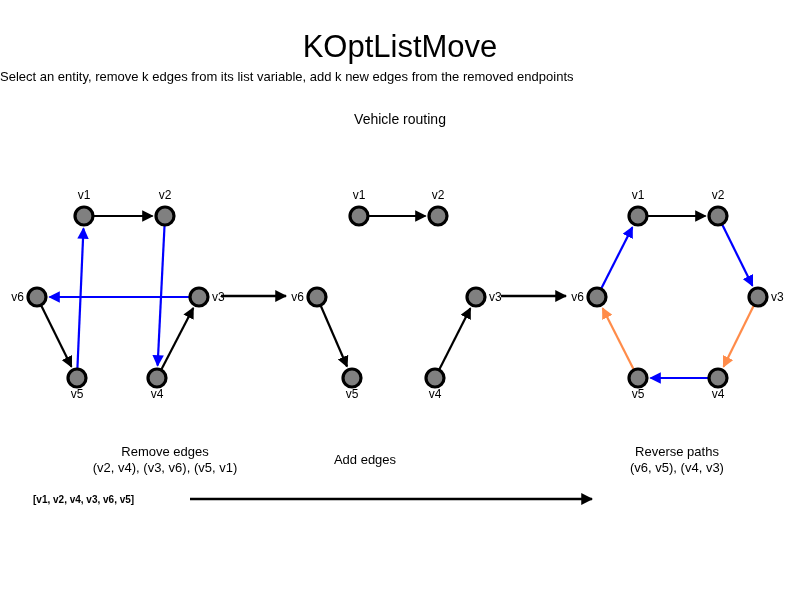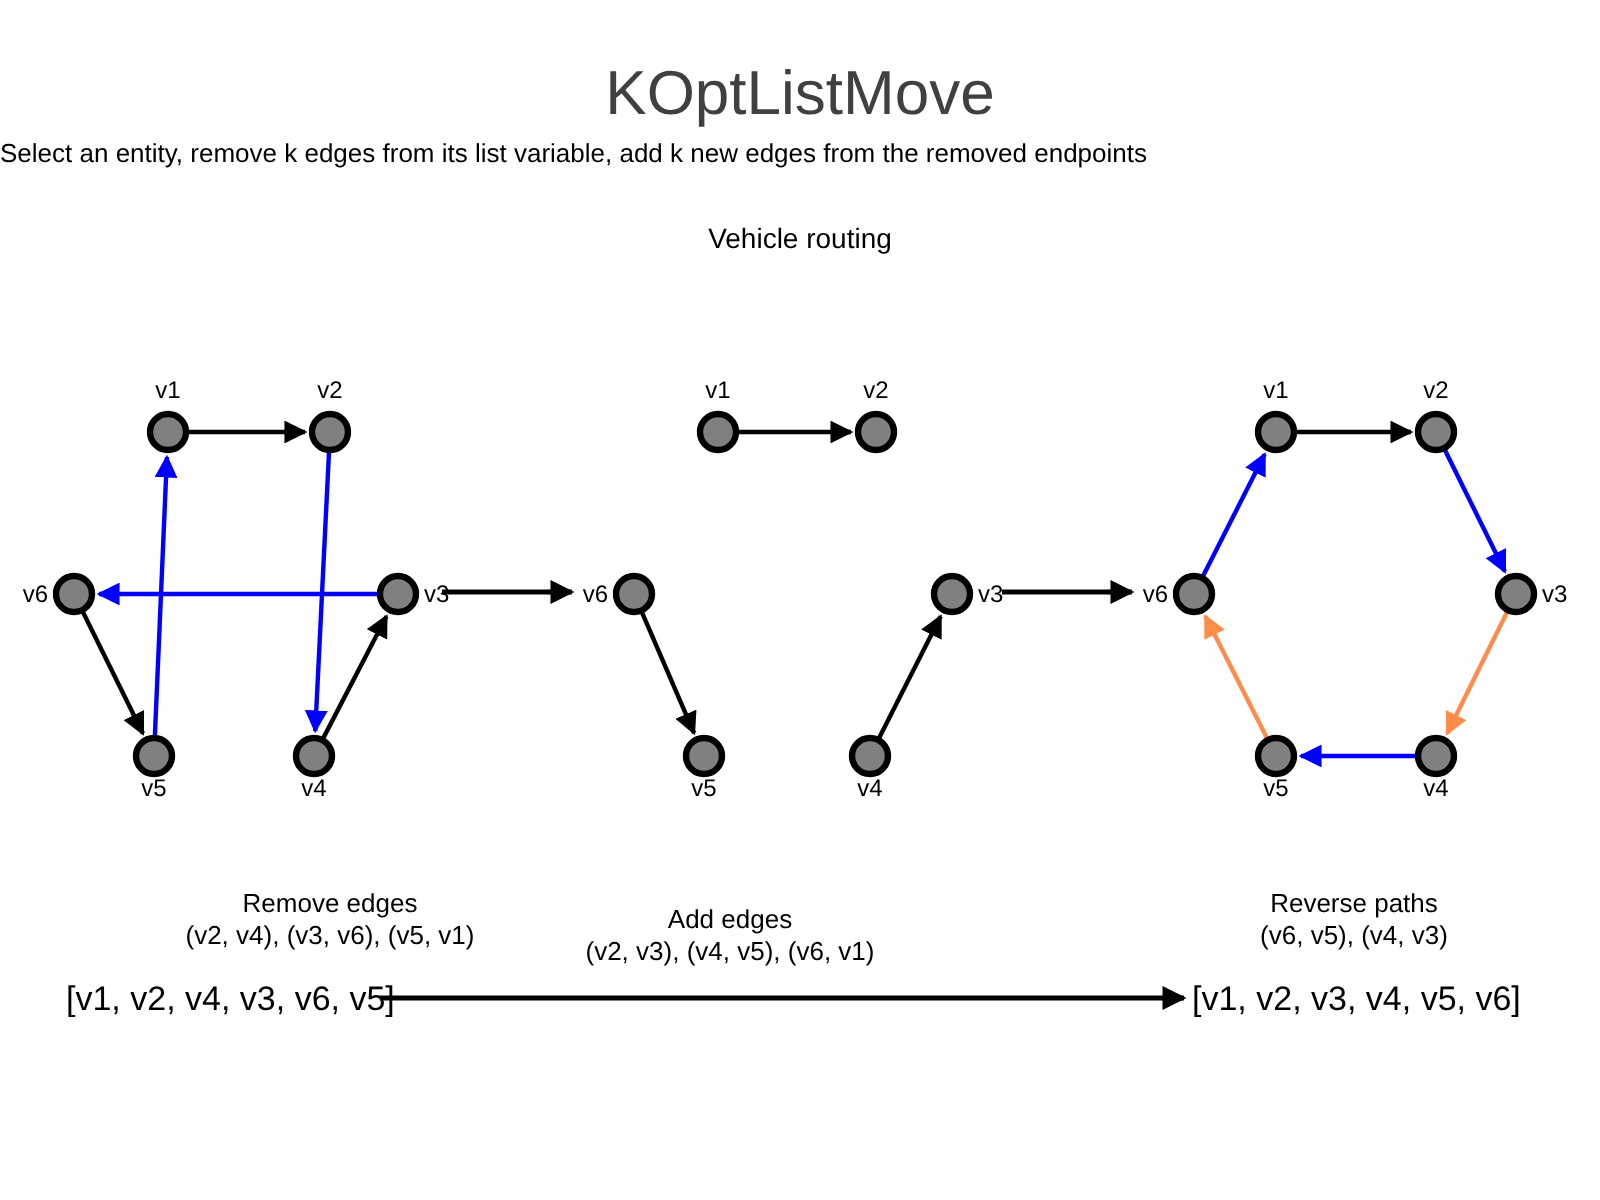--- a/index.html
+++ b/index.html
@@ -21,21 +21,21 @@
     width: 800px;
     height: 600px;
   }
   .title {
     position: absolute;
     left: 0; top: 28px;
     width: 800px;
     text-align: center;
     font-size: 31px;
     line-height: 38px;
-    color: #404040;
+    color: #000000;
     letter-spacing: 0px;
   }
   .subtitle {
     position: absolute;
     left: 0; top: 68px;
     width: 800px;
     text-align: left;
     font-size: 13px;
     line-height: 17px;
   }
@@ -56,23 +56,24 @@
     margin-top: 38px;
   }
   .caption .cap-line1 { display: block; }
   .caption .cap-line2 { display: block; }
   #caption-remove { left: 15px; top: 406px; }
   #caption-add    { left: 215px; top: 414px; }
   #caption-reverse{ left: 527px; top: 406px; }
 
   .list-text {
     position: absolute;
-    font-size: 17px;
+    font-size: 10px;
     line-height: 16px;
     white-space: nowrap;
+    font-weight: bold;
   }
   #list-before { left: 33px; top: 492px; }
   #list-after  { left: 596px; top: 492px; }
 
   svg#graph-layer {
     position: absolute;
     left: 0; top: 0;
     width: 800px;
     height: 600px;
     overflow: visible;
@@ -216,23 +217,21 @@
         <path d="M 190 499 L 592 499" class="list-arrow" marker-end="url(#ah-flow)"></path>
       </g>
   </svg>
 
   <div class="caption" id="caption-remove">
     <span class="cap-line1">Remove edges</span>
     <span class="cap-line2">(v2, v4), (v3, v6), (v5, v1)</span>
   </div>
   <div class="caption" id="caption-add">
     <span class="cap-line1">Add edges</span>
-    <span class="cap-line2">(v2, v3), (v4, v5), (v6, v1)</span>
   </div>
   <div class="caption" id="caption-reverse">
     <span class="cap-line1">Reverse paths</span>
     <span class="cap-line2">(v6, v5), (v4, v3)</span>
   </div>
 
   <div class="list-text" id="list-before">[v1, v2, v4, v3, v6, v5]</div>
-  <div class="list-text" id="list-after">[v1, v2, v3, v4, v5, v6]</div>
 
 </div>
 
 </body></html>

